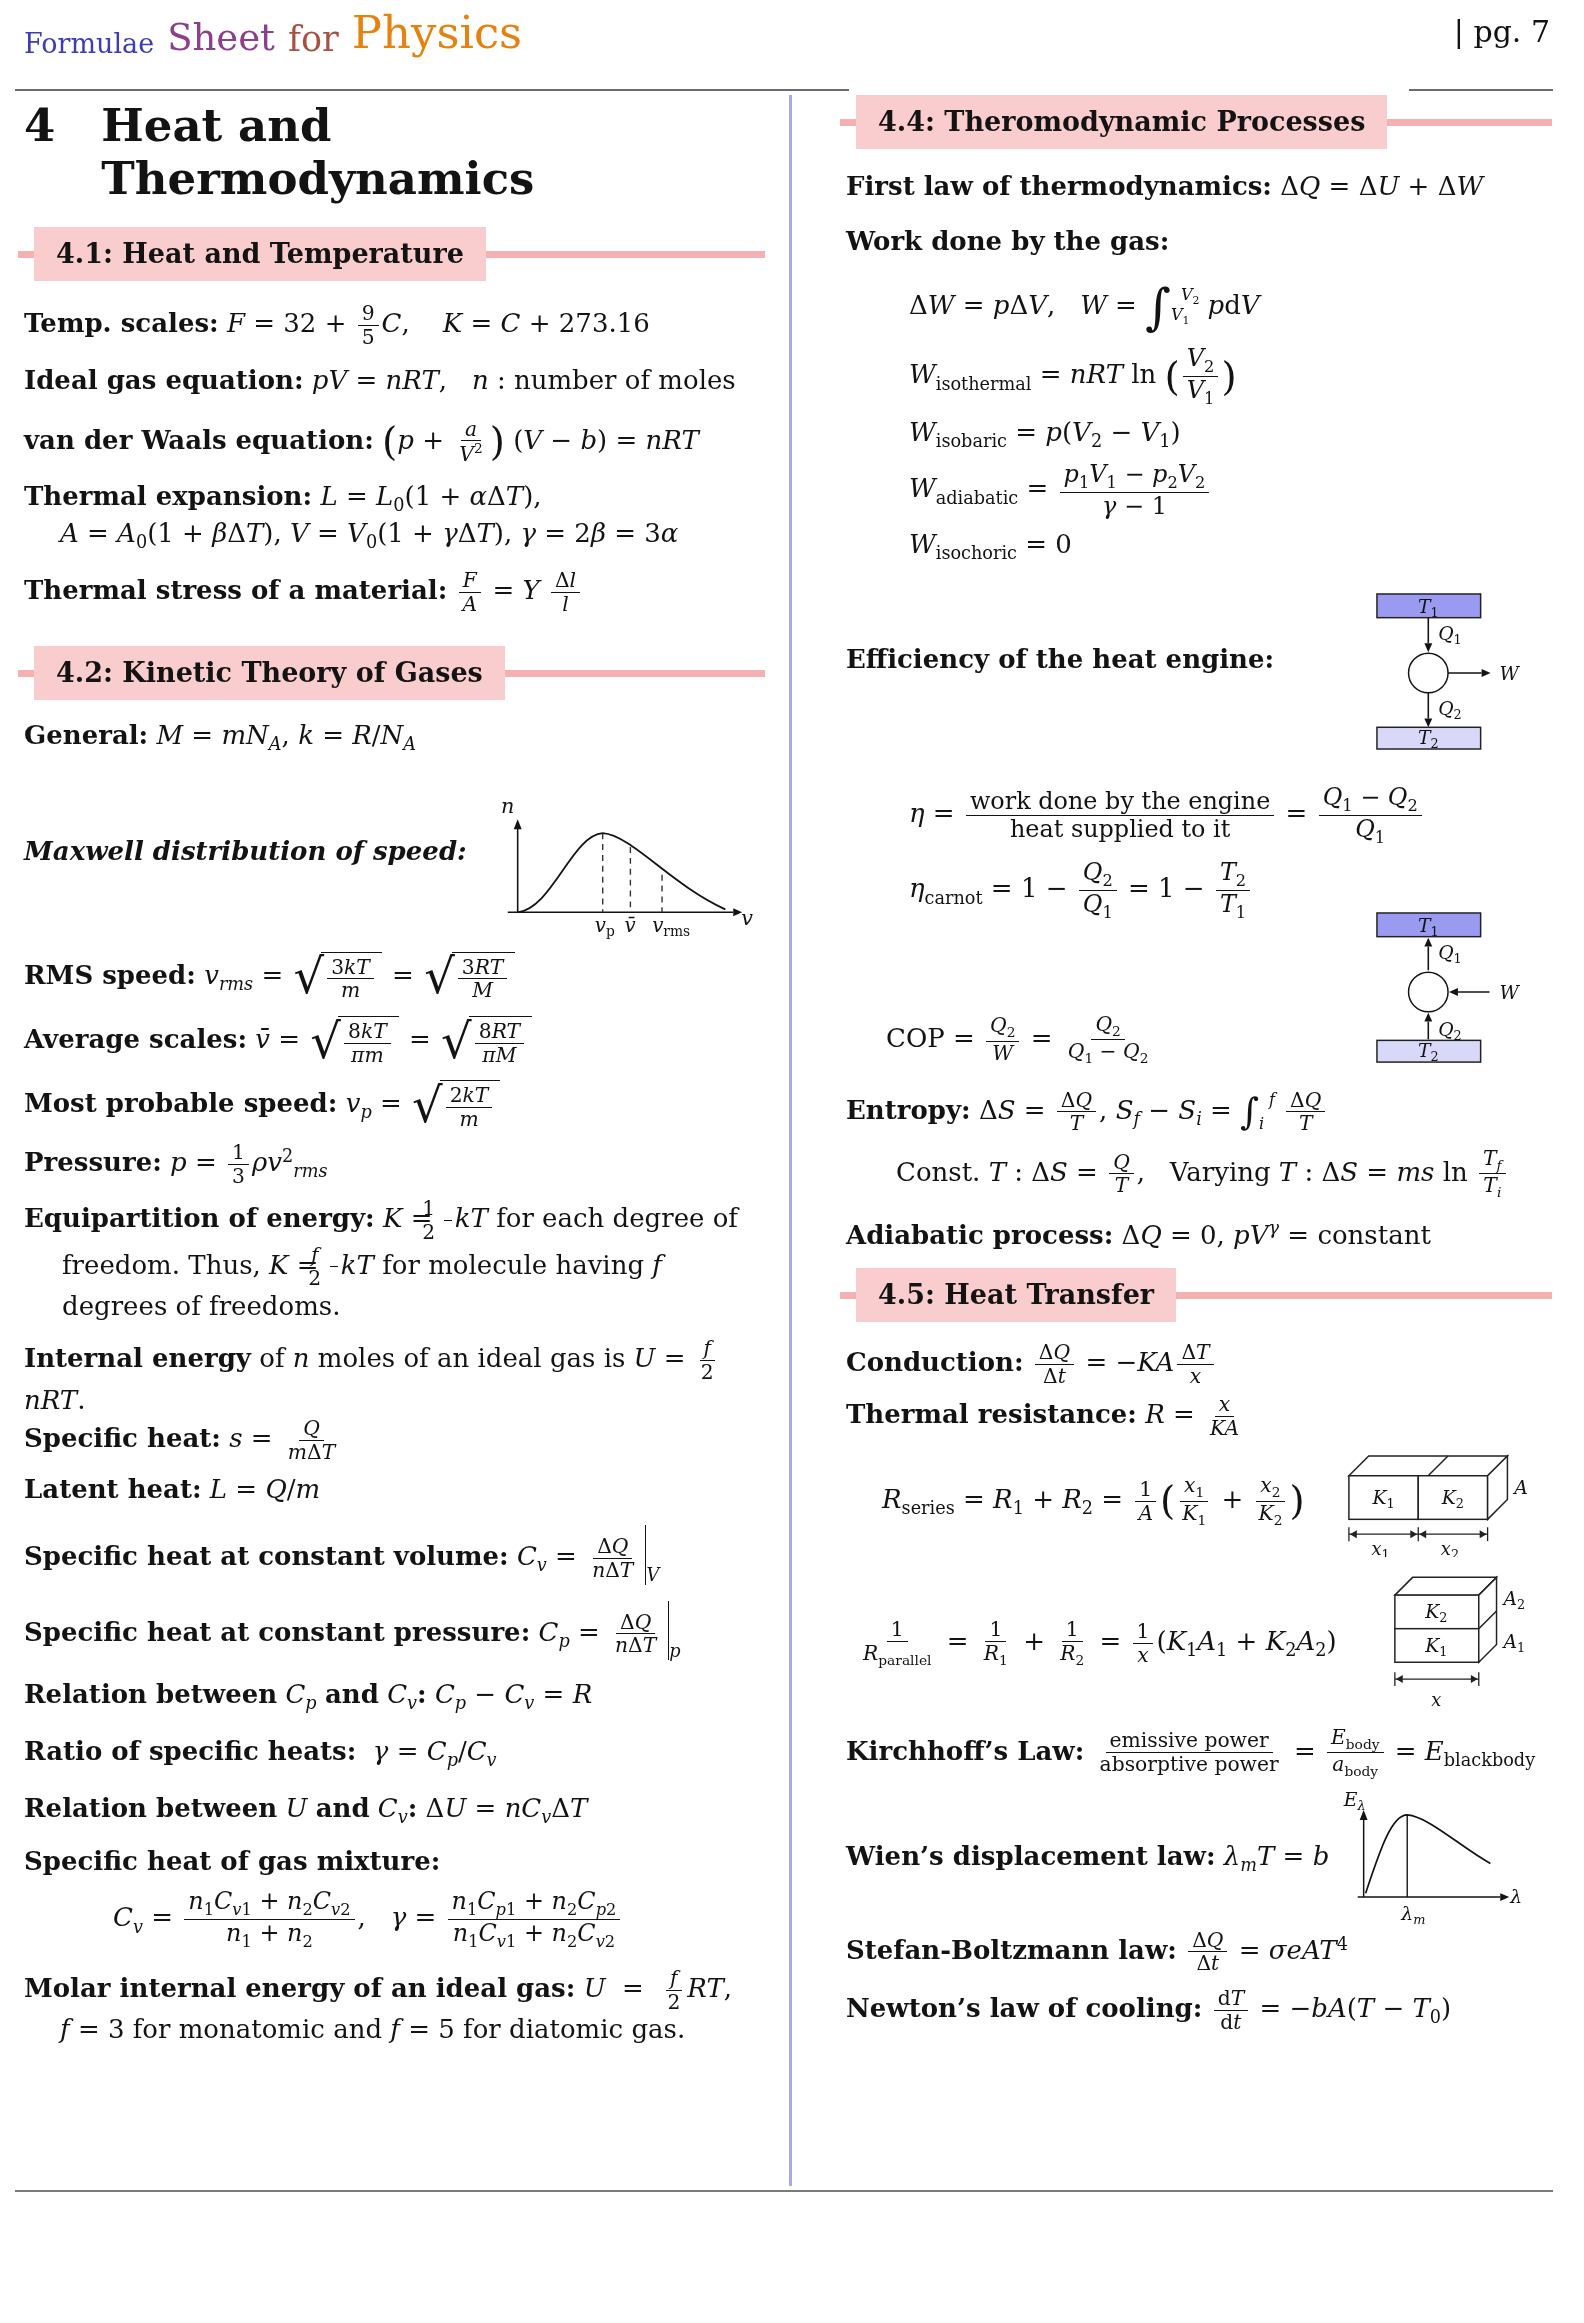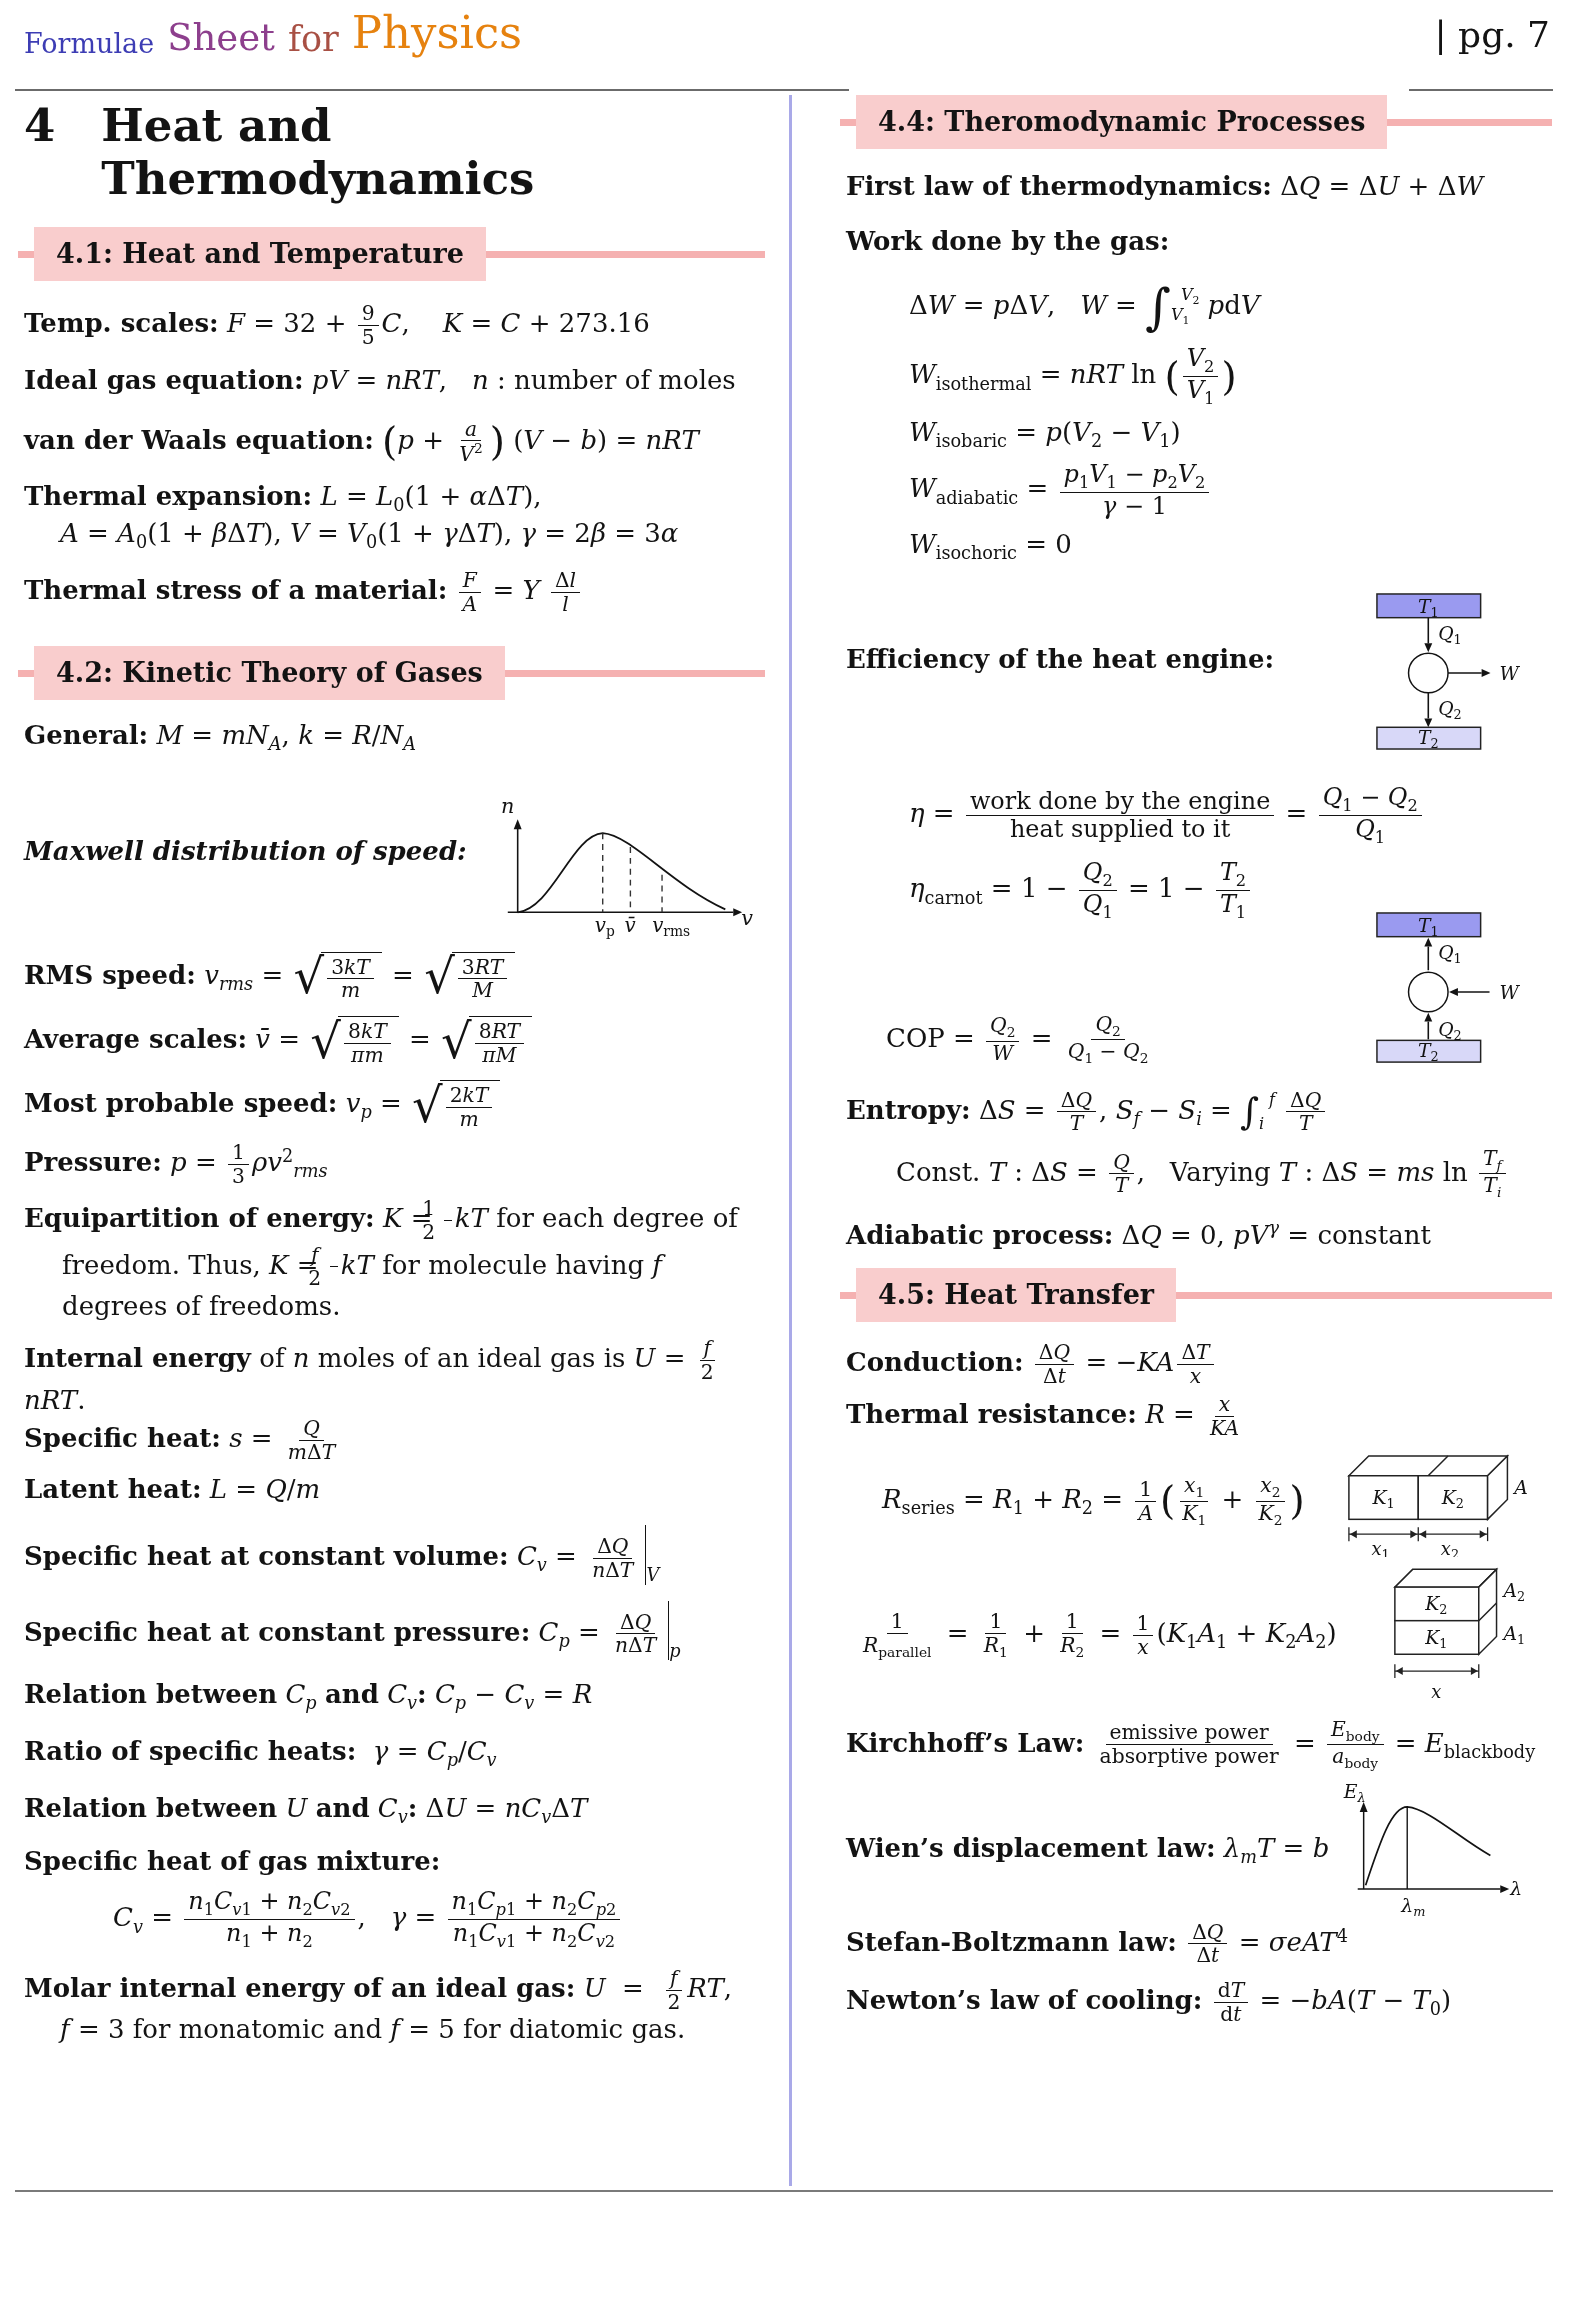--- a/index.html
+++ b/index.html
@@ -6,21 +6,21 @@
   body{width:1584px;height:2324px;position:relative;background:#ffffff;
        font-family:"DejaVu Serif","Liberation Serif",serif;color:#131313;overflow:hidden;}
   i{font-style:italic;}
   b{font-weight:bold;}
   
   .doctitle{position:absolute;top:6px;left:24px;display:flex;align-items:flex-end;gap:13px;}
   .t-formulae{font-size:27px;color:#3d3db4;}
   .t-sheet{font-size:37px;color:#8d3f8d;}
   .t-for{font-size:35px;color:#a85044;}
   .t-physics{font-size:45px;color:#e6820f;}
-  .pagenum{position:absolute;top:14px;right:34px;font-size:36px;}
+  .pagenum{position:absolute;top:14px;right:34px;font-size:30px;}
   .rule{position:absolute;background:#6b6b6b;height:2px;}
   .rule-left{top:89px;left:15px;width:834px;}
   .rule-right{top:89px;left:1409px;width:144px;}
   .rule-bottom{top:2190px;left:15px;width:1538px;background:#7a7a7a;}
   .vdivider{position:absolute;left:789px;top:95px;width:3px;height:2091px;background:#a9a9e8;}
   
   .col{position:absolute;top:95px;}
   .col-left{left:24px;width:741px;}
   .col-right{left:846px;width:706px;}
   h1.sec{font-size:45px;font-weight:bold;margin:4px 0 22px 0;display:flex;gap:46px;}
@@ -328,21 +328,21 @@
         <span>Δ<i>t</i></span>
       </span> = −<i>KA</i><span class="fr">
         <span class="nu">Δ<i>T</i></span>
         <span><i>x</i></span>
       </span></div>
   <div class="item" style="margin-bottom:6px;"><b>Thermal resistance:</b> <i>R</i> = <span class="fr">
         <span class="nu"><i>x</i></span>
         <span><i>KA</i></span>
       </span></div>
 
-  <div class="row" style="margin-bottom:4px;">
+  <div class="row" style="margin-bottom:12px;">
     <span class="item disp" style="margin-left:36px;margin-bottom:0;"><i>R</i><sub>series</sub> = <i>R</i><sub>1</sub> + <i>R</i><sub>2</sub> = <span class="fr">
           <span class="nu">1</span>
           <span><i>A</i></span>
         </span><span class="bp">(</span><span class="fr">
           <span class="nu"><i>x</i><sub>1</sub></span>
           <span><i>K</i><sub>1</sub></span>
         </span> + <span class="fr">
           <span class="nu"><i>x</i><sub>2</sub></span>
           <span><i>K</i><sub>2</sub></span>
         </span><span class="bp">)</span></span>

